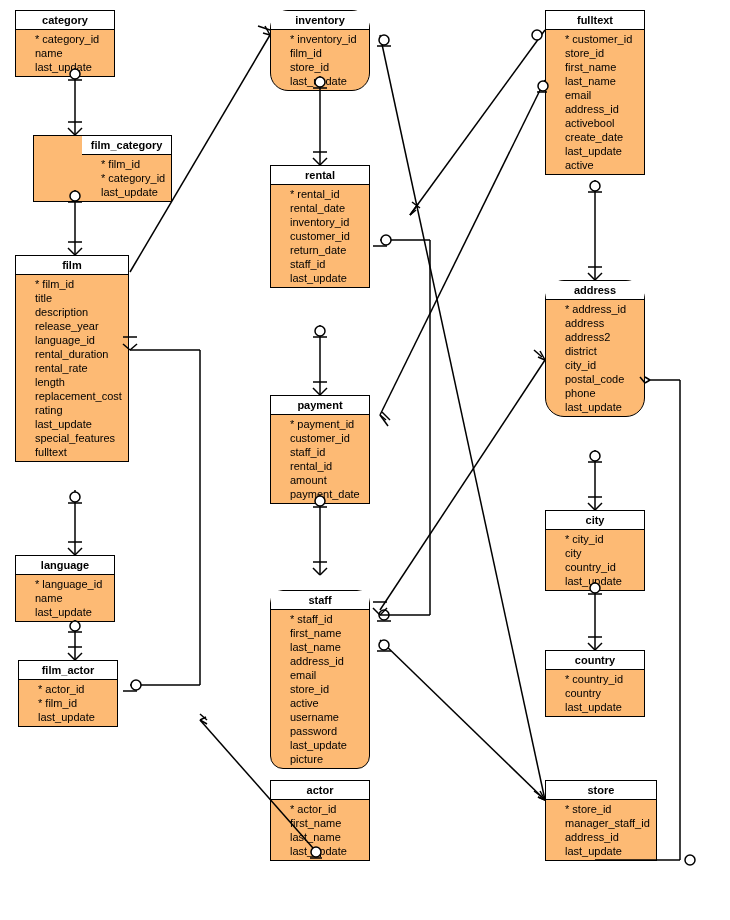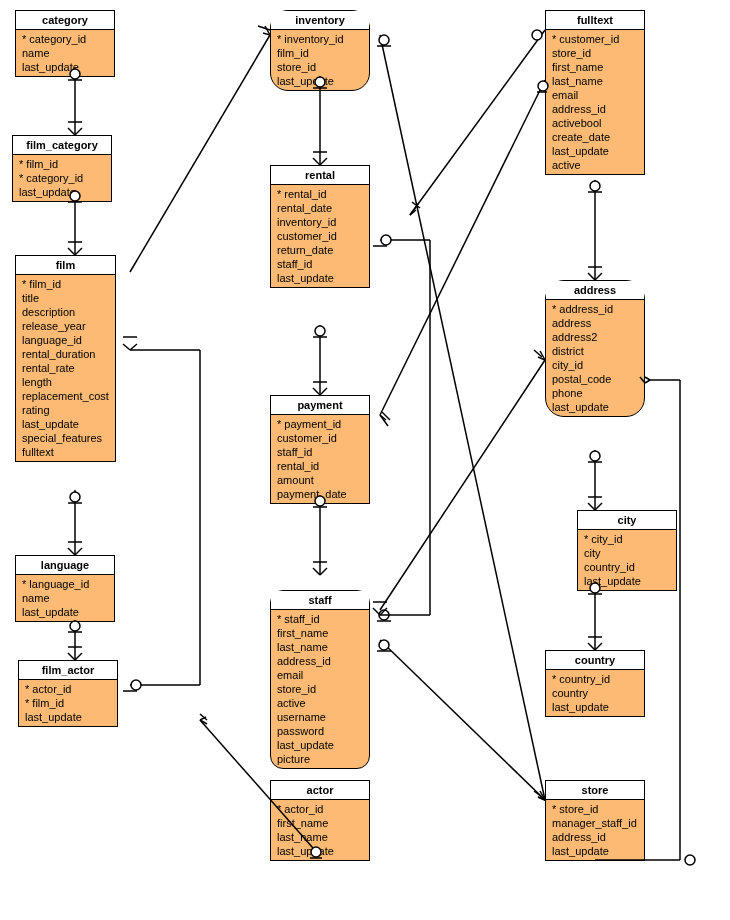--- a/index.html
+++ b/index.html
@@ -25,20 +25,21 @@
     }
     .entity-header {
       background: #fff;
       text-align: center;
       font-weight: bold;
       padding: 3px 6px;
       border-bottom: 1.5px solid #000;
     }
     .entity-body {
       padding: 2px 6px;
+      margin-left: 13px;
     }
     .entity-field {
       padding: 1px 0;
       white-space: nowrap;
     }
     svg.lines {
       position: absolute;
       top: 0; left: 0;
       width: 730px;
       height: 920px;
@@ -56,21 +57,21 @@
 <div class="diagram-container">
 
   <div class="entity" style="left: 15px; top: 10px;">
       <div class="entity-header">category</div>
       <div class="entity-body">
         <div class="entity-field">* category_id</div>
         <div class="entity-field">name</div>
         <div class="entity-field">last_update</div>
       </div>
     </div>
-    <div class="entity" style="left: 12px; top: 135px;">
+    <div class="entity" style="left: 33px; top: 135px; padding-left: 48px;">
       <div class="entity-header">film_category</div>
       <div class="entity-body">
         <div class="entity-field">* film_id</div>
         <div class="entity-field">* category_id</div>
         <div class="entity-field">last_update</div>
       </div>
     </div>
     <div class="entity" style="left: 15px; top: 255px;">
       <div class="entity-header">film</div>
       <div class="entity-body">
@@ -183,21 +184,21 @@
         <div class="entity-field">* address_id</div>
         <div class="entity-field">address</div>
         <div class="entity-field">address2</div>
         <div class="entity-field">district</div>
         <div class="entity-field">city_id</div>
         <div class="entity-field">postal_code</div>
         <div class="entity-field">phone</div>
         <div class="entity-field">last_update</div>
       </div>
     </div>
-    <div class="entity" style="left: 577px; top: 510px;">
+    <div class="entity" style="left: 545px; top: 510px;">
       <div class="entity-header">city</div>
       <div class="entity-body">
         <div class="entity-field">* city_id</div>
         <div class="entity-field">city</div>
         <div class="entity-field">country_id</div>
         <div class="entity-field">last_update</div>
       </div>
     </div>
     <div class="entity" style="left: 545px; top: 650px;">
       <div class="entity-header">country</div>

